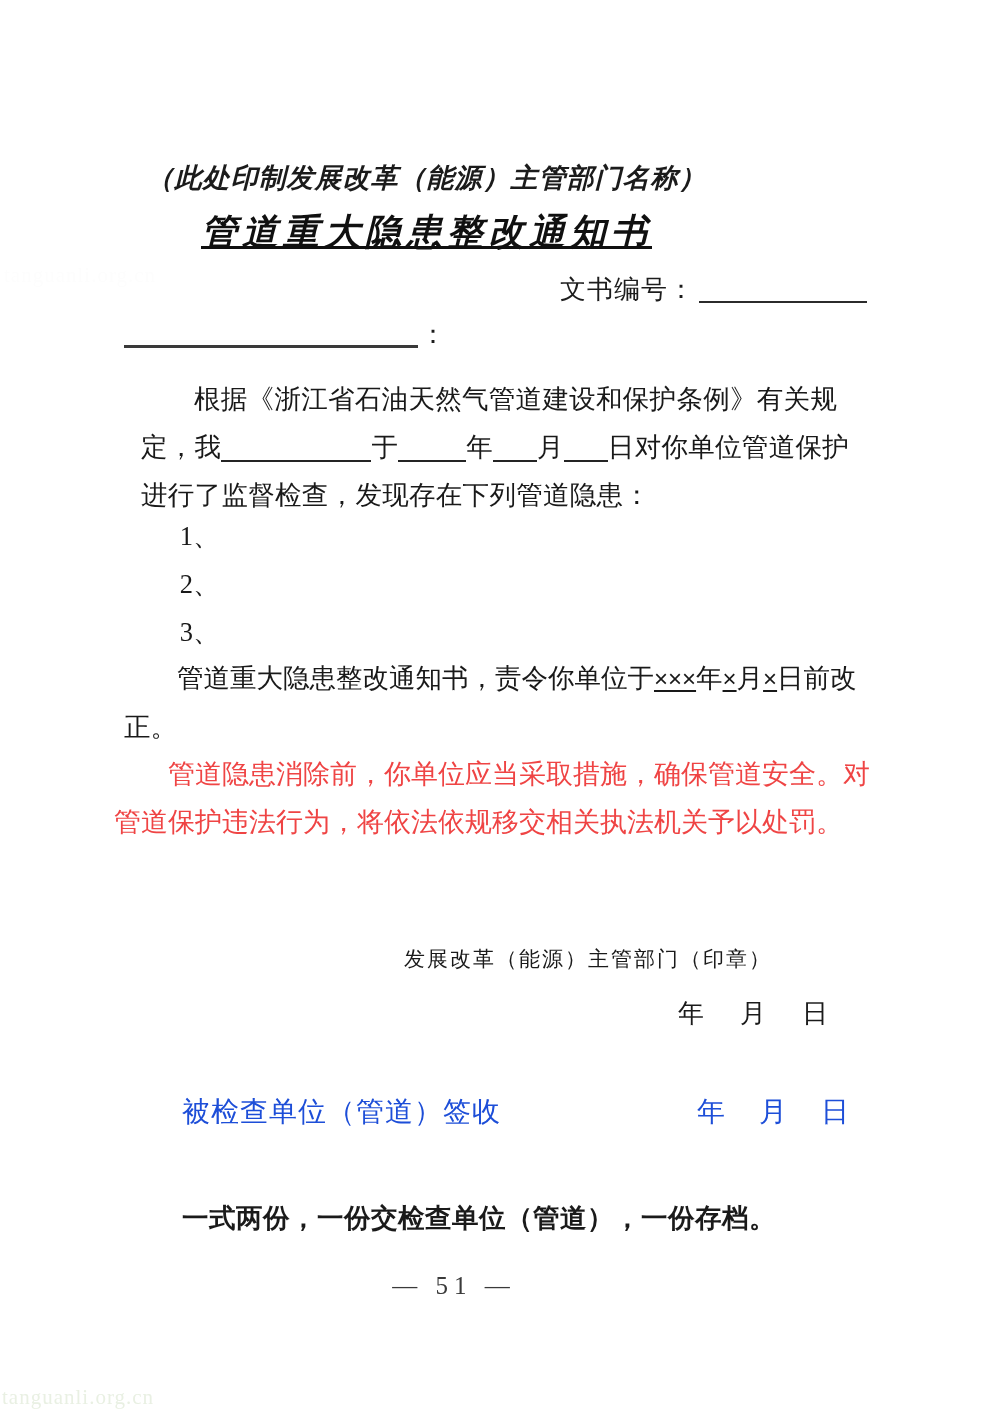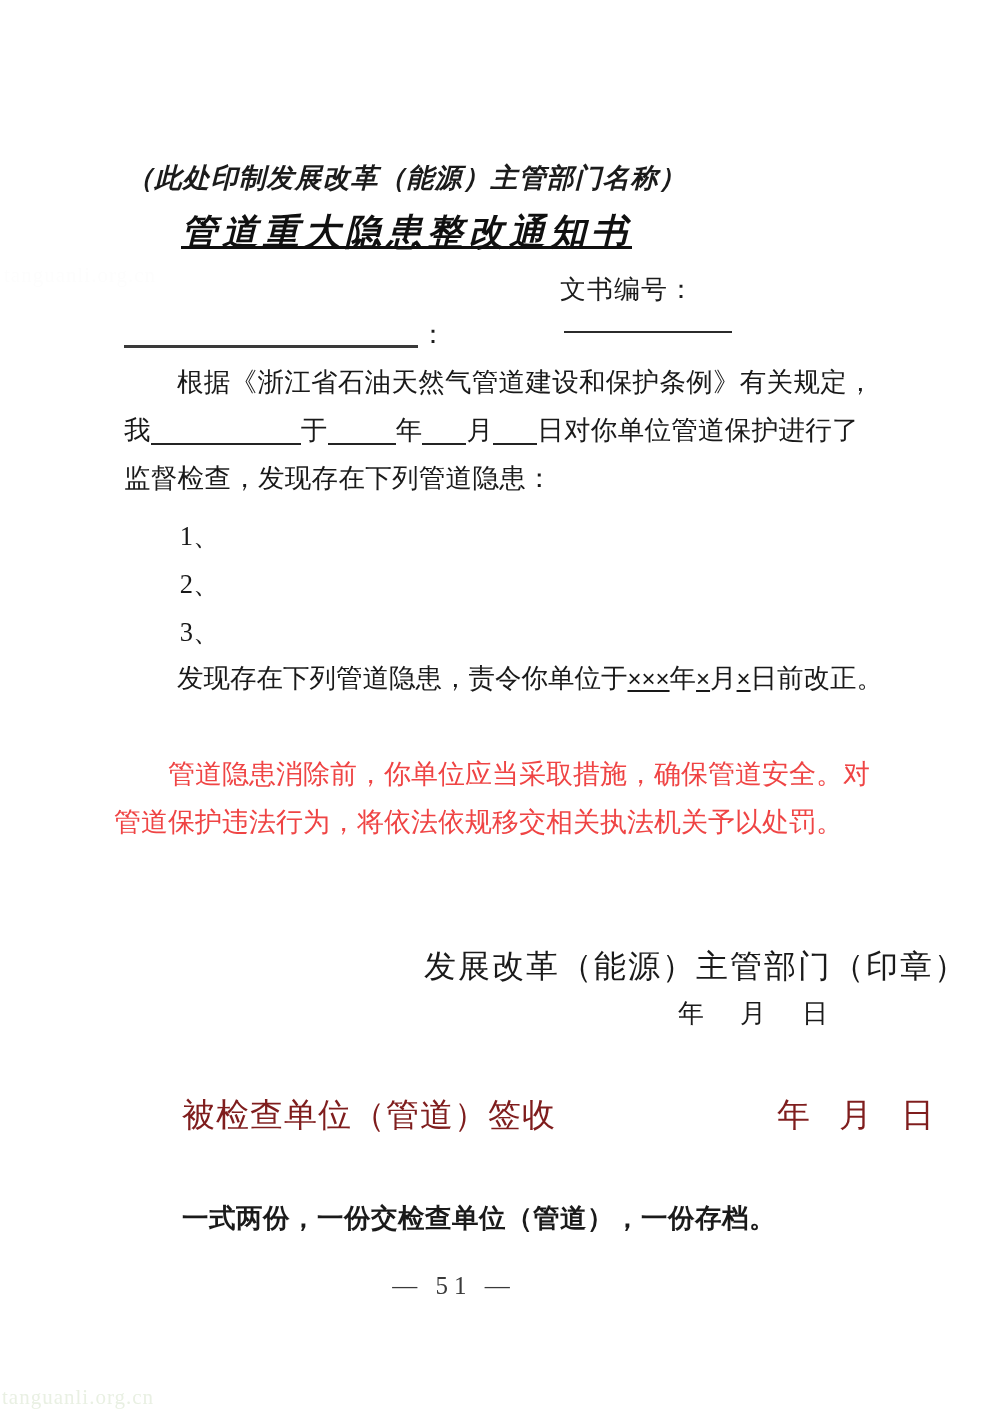--- a/index.html
+++ b/index.html
@@ -40,20 +40,21 @@
     color: #fdfdfd;
   }
 
   
   .doc-header {
     position: absolute;
     left: 0;
     top: 160px;
     width: 813px;
     text-align: center;
+    padding-left: 20px;
   }
   .dept-placeholder {
     font-family: "Liberation Serif", serif;
     font-size: 27px;
     font-weight: 600;
     font-style: italic;
     letter-spacing: 1px;
     color: #1b1b1b;
     white-space: nowrap;
   }
@@ -68,25 +69,24 @@
     white-space: nowrap;
     text-decoration: underline;
   }
 
   
   .serial-row {
     position: absolute;
     left: 560px;
     top: 272px;
     display: flex;
-    align-items: flex-start;
+    align-items: center;
     font-size: 26px;
     color: #1c1c1c;
     letter-spacing: 1px;
-    flex-direction: column;
   }
   .serial-label { white-space: nowrap; }
   .serial-blank {
     display: inline-block;
     width: 168px;
     border-bottom: 2.5px solid #2b2b2b;
     margin-left: 4px;
     height: 24px;
   }
 
@@ -115,21 +115,21 @@
   .body-block {
     position: absolute;
     left: 124px;
     top: 358px;
     width: 756px;
     font-size: 26.5px;
     line-height: 48px;
     color: #191919;
     letter-spacing: 0.3px;
   }
-  .para { margin: 0; text-indent: 2em; }
+  .para { margin: 17px; text-indent: 2em; }
   .blank-fill {
     display: inline-block;
     border-bottom: 2.2px solid #242424;
     height: 1em;
     vertical-align: -0.22em;
   }
   .fill-unit { width: 150px; }
   .fill-year { width: 68px; }
   .fill-month { width: 44px; }
   .fill-day { width: 44px; }
@@ -176,49 +176,48 @@
     width: 756px;
     font-size: 27px;
     line-height: 48px;
     color: #ef4444;
     text-indent: 2em;
   }
 
   
   .sign-dept {
     position: absolute;
-    left: 424px;
+    left: 404px;
     top: 945px;
-    font-size: 32px;
+    font-size: 21px;
     letter-spacing: 2px;
     color: #1a1a1a;
     white-space: nowrap;
   }
   .sign-date {
     position: absolute;
     left: 678px;
     top: 996px;
     font-size: 26px;
     color: #1a1a1a;
     white-space: nowrap;
   }
   .sign-date span { display: inline-block; width: 62px; }
   .sign-date span:last-child { width: auto; }
 
   .receipt-row {
     position: absolute;
     left: 182px;
     top: 1093px;
     width: 700px;
-    font-size: 33px;
-    color: #7f1d1d;
+    font-size: 28px;
+    color: #1d4ed8;
     display: flex;
     align-items: baseline;
     letter-spacing: 1px;
-    gap: 25px;
   }
   .receipt-label { white-space: nowrap; }
   .receipt-date {
     margin-left: 196px;
     white-space: nowrap;
   }
   .receipt-date span { display: inline-block; width: 62px; }
   .receipt-date span:last-child { width: auto; }
 
   .copies-note {
@@ -268,21 +267,21 @@
   <div class="body-block">
     <p class="para"><span>根据《浙江省石油天然气管道建设和保护条例》有关规定，我</span><span class="blank-fill fill-unit"></span><span>于</span><span class="blank-fill fill-year"></span><span>年</span><span class="blank-fill fill-month"></span><span>月</span><span class="blank-fill fill-day"></span><span>日对你单位管道保护进行了监督检查，发现存在下列管道隐患：</span></p>
   </div>
 
   <div class="hazard-list">
     <div class="hazard-item"><span class="hazard-num">1、</span><span></span></div>
     <div class="hazard-item"><span class="hazard-num">2、</span><span></span></div>
     <div class="hazard-item"><span class="hazard-num">3、</span><span></span></div>
   </div>
 
-  <div class="para-deadline"><span>发现存在下列管道隐患，责令你单位于</span><span class="date-x">×××</span><span>年</span><span class="date-x">×</span><span>月</span><span class="date-x">×</span><span>日前改正。</span></div>
+  <div class="para-deadline"><span>管道重大隐患整改通知书，责令你单位于</span><span class="date-x">×××</span><span>年</span><span class="date-x">×</span><span>月</span><span class="date-x">×</span><span>日前改正。</span></div>
 
   <div class="para-measures">管道隐患消除前，你单位应当采取措施，确保管道安全。对管道保护违法行为，将依法依规移交相关执法机关予以处罚。</div>
 
   <div class="sign-dept">发展改革（能源）主管部门（印章）</div>
   <div class="sign-date"><span>年</span><span>月</span><span>日</span></div>
 
   <div class="receipt-row">
     <span class="receipt-label">被检查单位（管道）签收</span>
     <span class="receipt-date"><span>年</span><span>月</span><span>日</span></span>
   </div>

